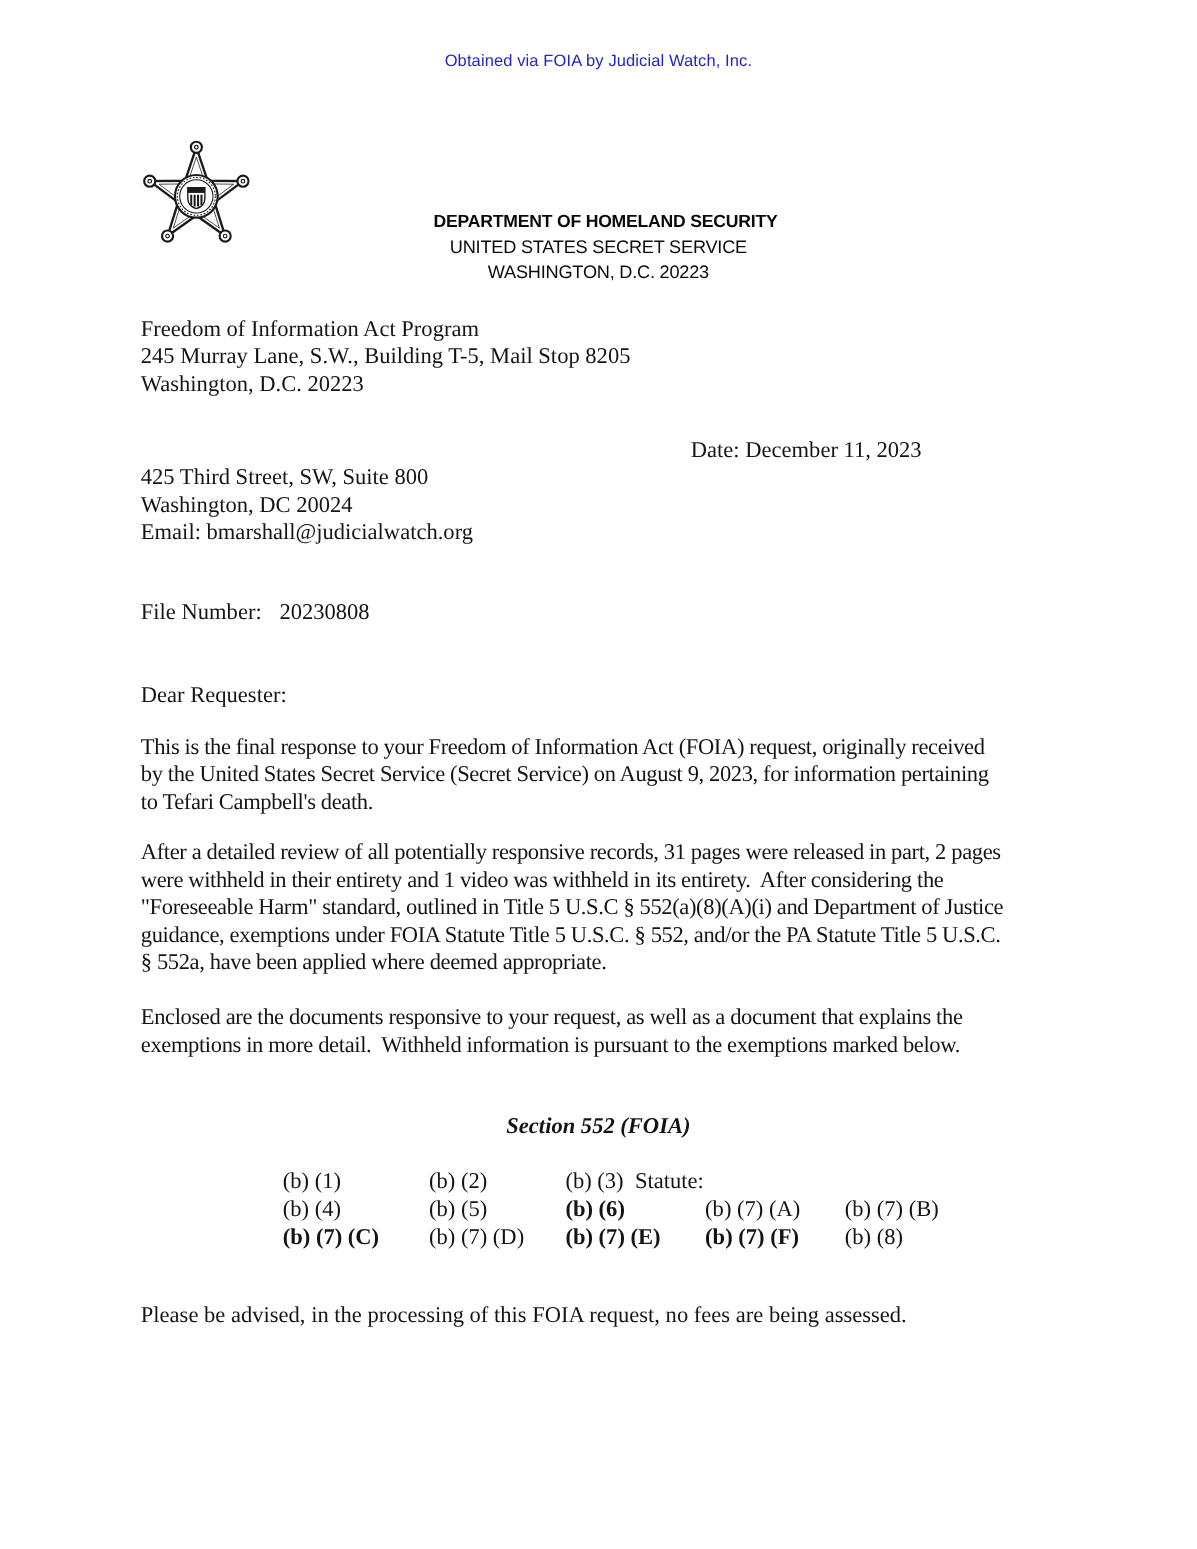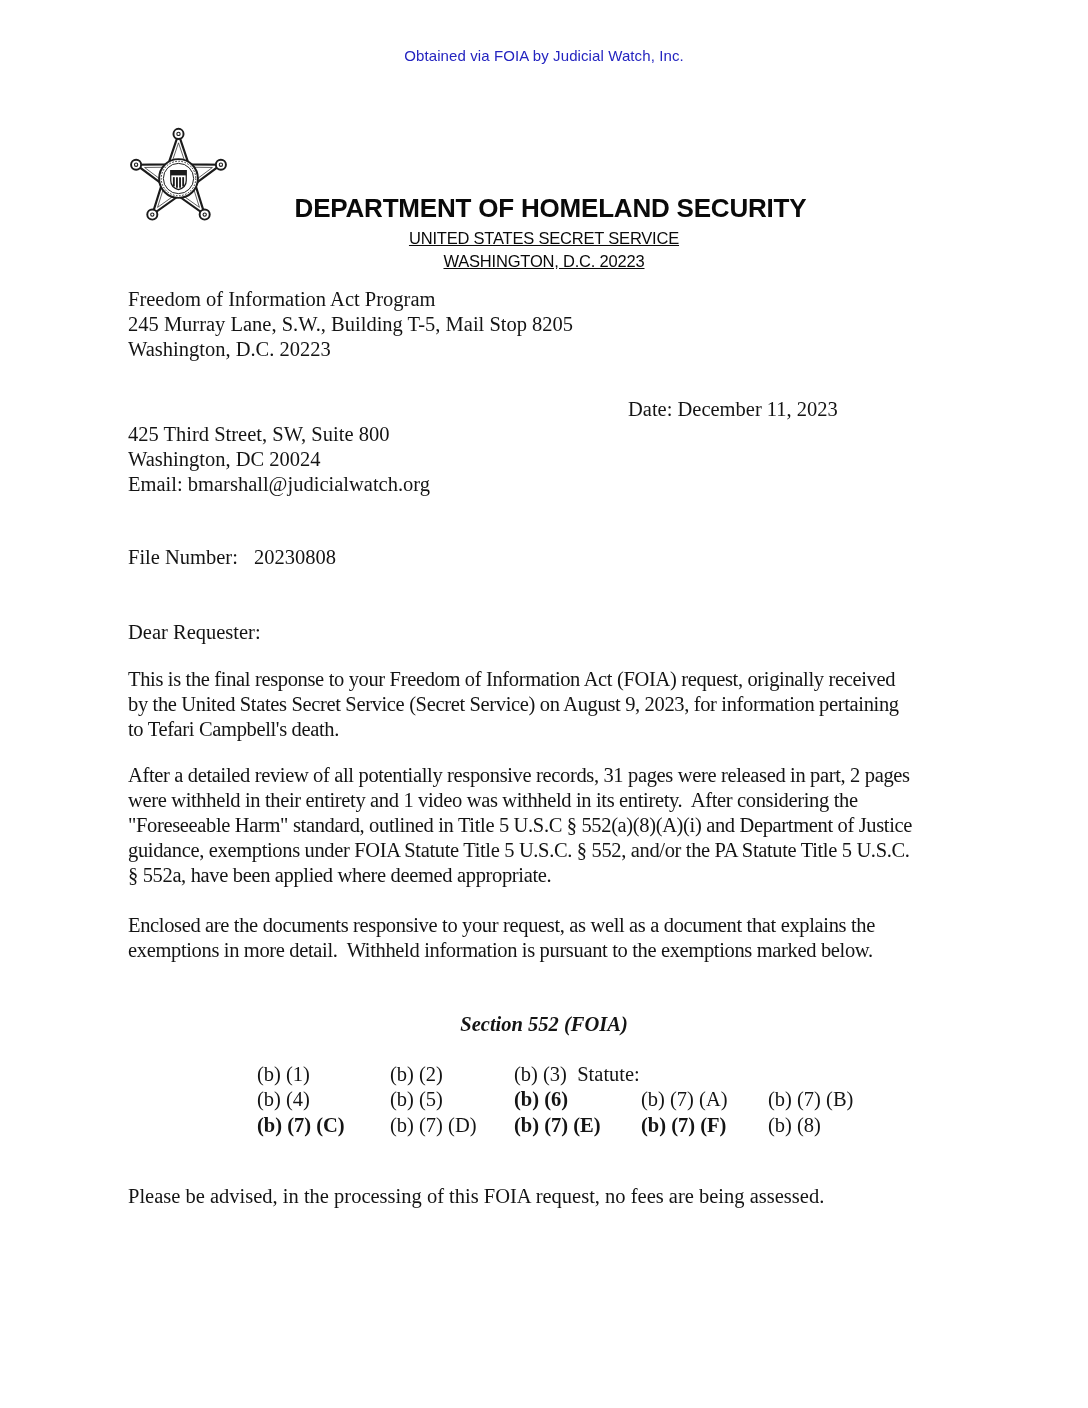--- a/index.html
+++ b/index.html
@@ -26,22 +26,22 @@
     position: absolute;
     top: 127px; left: 130px;
   }
   .agency-header {
     position: absolute;
     top: 193px; left: 0; right: 0;
     text-align: center;
     font-family: "Liberation Sans", sans-serif;
     color: #0a0a0a;
   }
-  .agency-name { font-size: 26px; font-weight: bold; letter-spacing: -0.2px; padding-left: 13px; }
-  .agency-sub  { font-size: 16.5px; letter-spacing: -0.2px; margin-top: 4.5px; text-decoration: underline; }
+  .agency-name { font-size: 16px; font-weight: bold; letter-spacing: -0.2px; padding-left: 13px; }
+  .agency-sub  { font-size: 16.5px; letter-spacing: -0.2px; margin-top: 4.5px; }
   .block { position: absolute; line-height: 25px; }
   .line  { white-space: pre; }
   .sender     { top: 287px; left: 128px; }
   .date-line  { top: 397px; left: 628px; }
   .recipient  { top: 422px; left: 128px; }
   .file-row   { top: 545px; left: 128px; }
   .file-label { display: inline-block; width: 126px; }
   .salutation { top: 620px; left: 128px; }
   .para { left: 128px; letter-spacing: -0.35px; }
   .p1 { top: 667px; }

